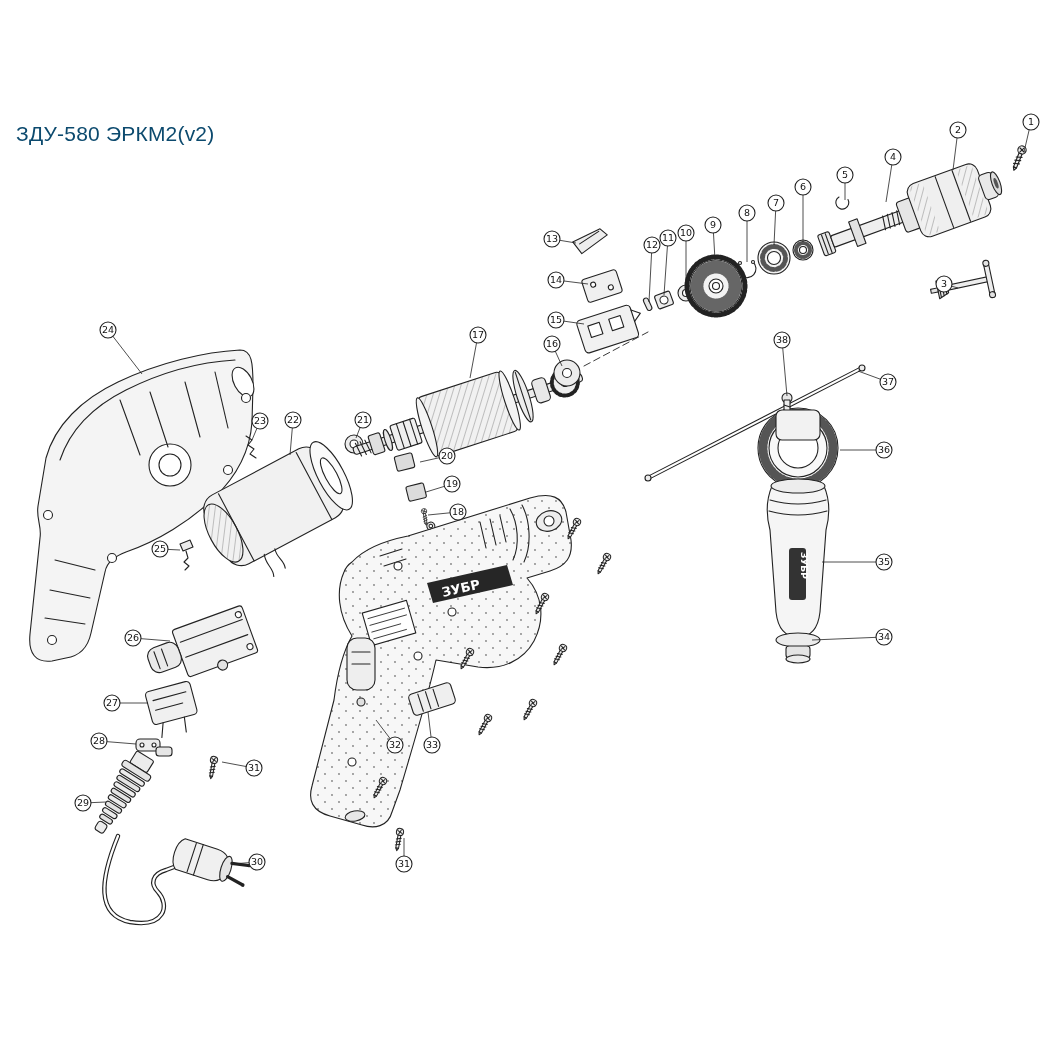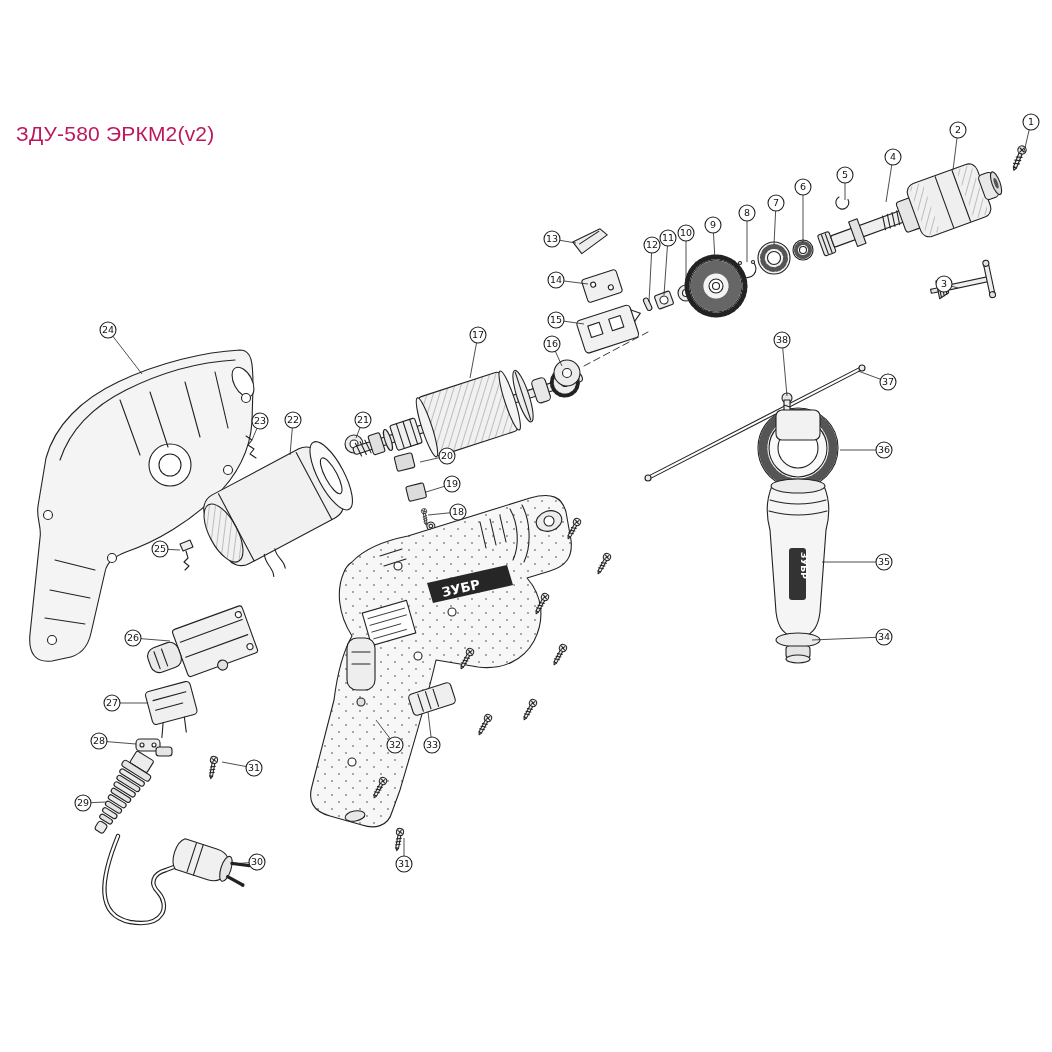--- a/index.html
+++ b/index.html
@@ -1,17 +1,17 @@
 <!DOCTYPE html>
 <html><head>
 <meta charset="utf-8">
 <style>
   html,body{margin:0;padding:0;background:#fff;}
   body{width:1052px;height:1052px;position:relative;font-family:"Liberation Sans",sans-serif;overflow:hidden;}
-  .title{position:absolute;left:16px;top:122px;font-size:21px;color:#be185d;letter-spacing:.2px;}
+  .title{position:absolute;left:16px;top:122px;font-size:21px;color:#0c4a6e;letter-spacing:.2px;}
   svg{position:absolute;left:0;top:0;}
   .leader{stroke:#222;stroke-width:.8;}
   .balloon{fill:#fff;stroke:#222;stroke-width:1.1;}
   .balloon-num{font-family:"DejaVu Sans",sans-serif;font-size:9.5px;fill:#111;}
   .brand-text{font-family:"DejaVu Sans",sans-serif;font-weight:bold;fill:#fff;}
 </style>
 </head>
 <body>
 
 <div class="title">ЗДУ-580 ЭРКМ2(v2)</div>

